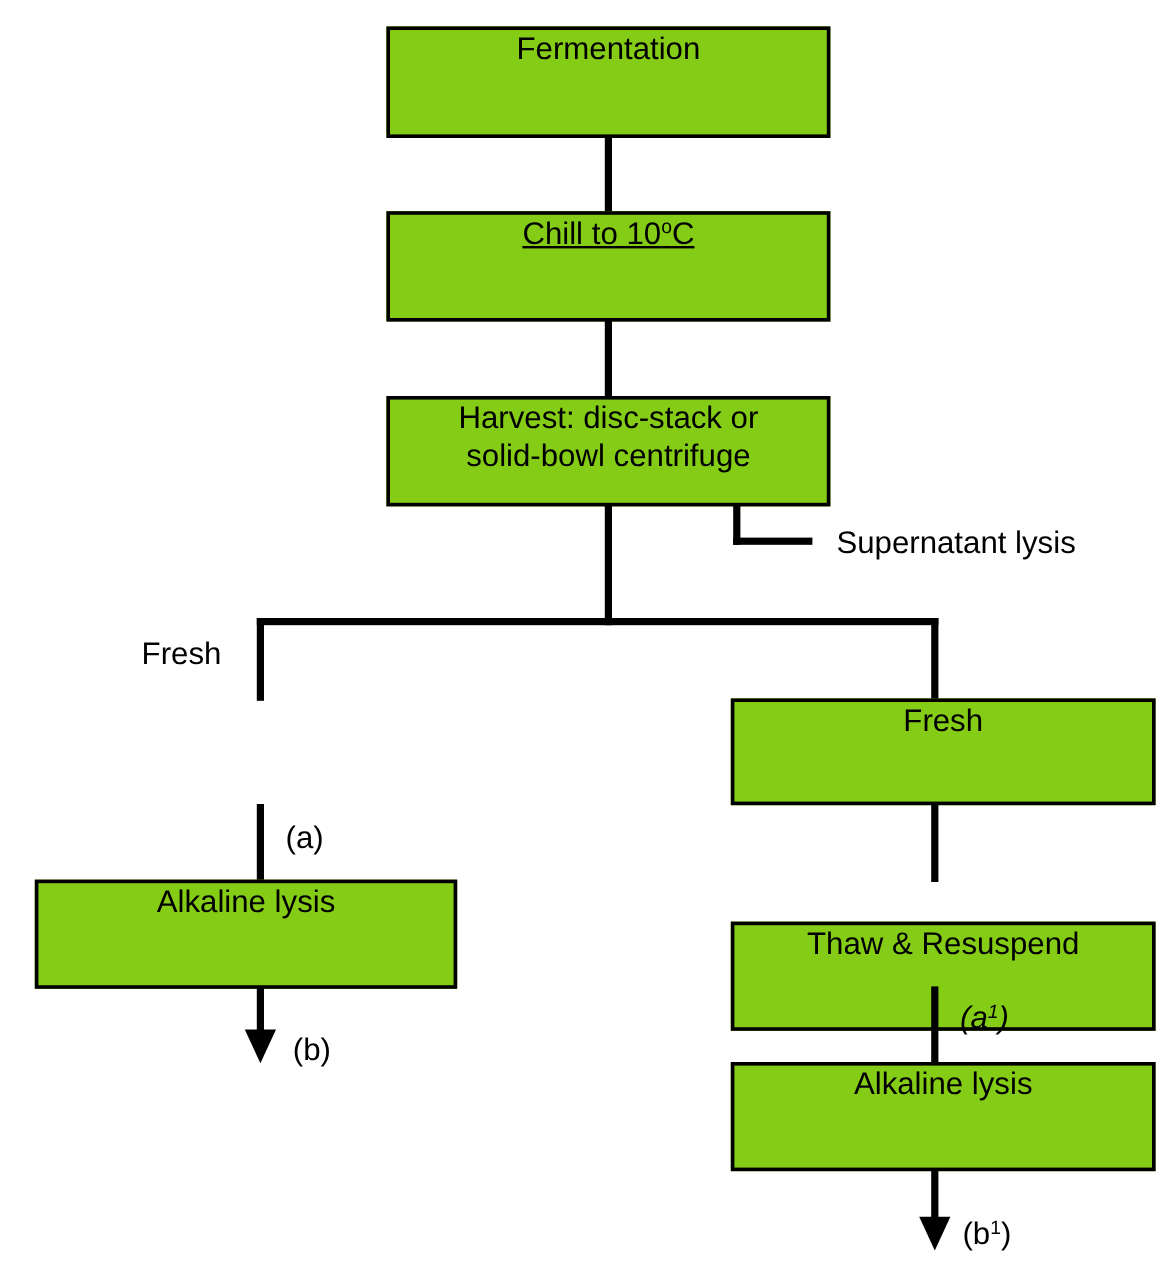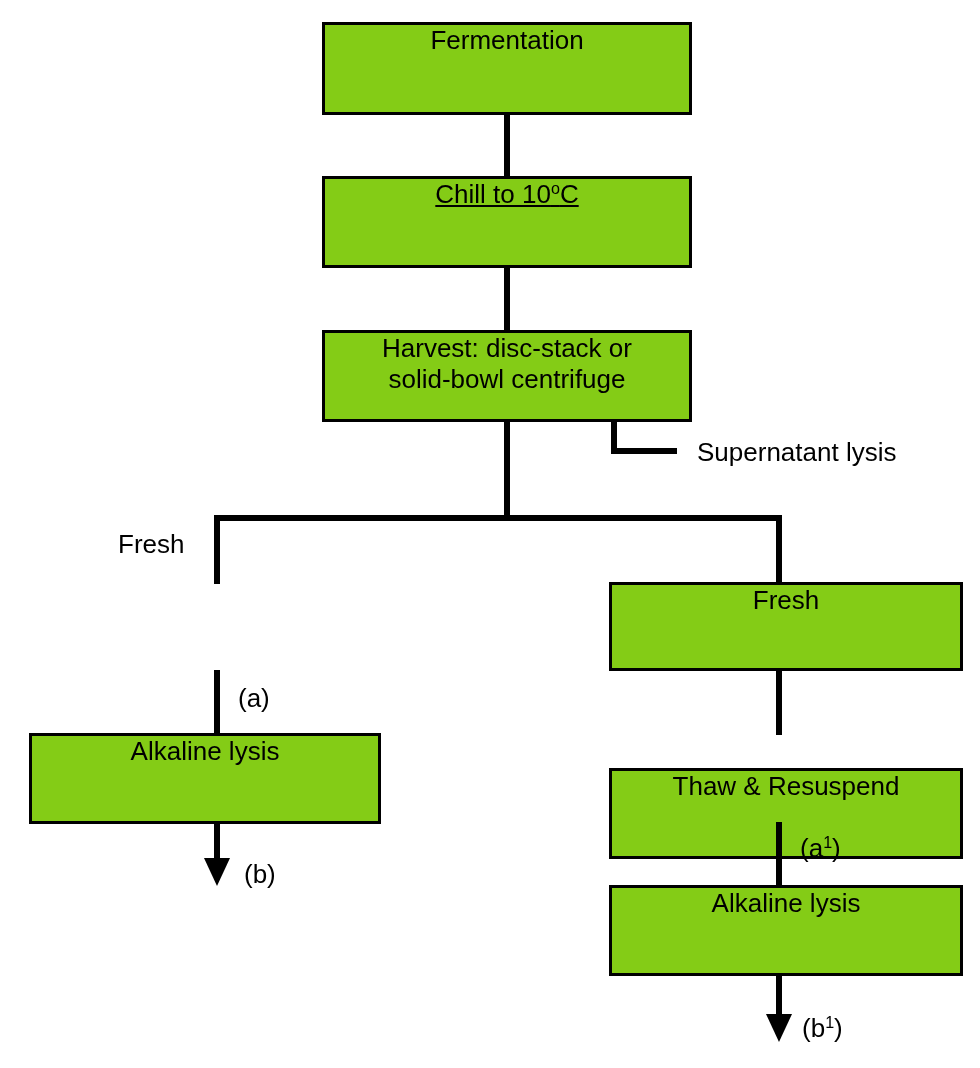--- a/index.html
+++ b/index.html
@@ -99,21 +99,21 @@
     <div>Fresh</div>
   </div>
 
   <div class="vline" style="left:776px; top:669px; width:6px; height:66px;"></div>
 
   <div class="box" style="left:609px; top:733px; width:354px; height:91px;margin-top:35px;">
     <div>Thaw &amp; Resuspend</div>
   </div>
 
   <div class="vline" style="left:776px; top:822px; width:6px; height:65px;"></div>
-  <div class="lbl" style="left:800px; top:834px;"><span>(a</span><sup>1</sup><span>)</span></div>
+  <div class="lbl" style="left:800px; top:834px;font-style:italic;"><span>(a</span><sup>1</sup><span>)</span></div>
 
   <div class="box" style="left:609px; top:885px; width:354px; height:91px;">
     <div>Alkaline lysis</div>
   </div>
 
   <div class="vline" style="left:776px; top:974px; width:6px; height:44px;"></div>
   <div class="arrowhead" style="left:766px; top:1014px;"></div>
   <div class="lbl" style="left:802px; top:1014px;"><span>(b</span><sup>1</sup><span>)</span></div>
 
 </div>

